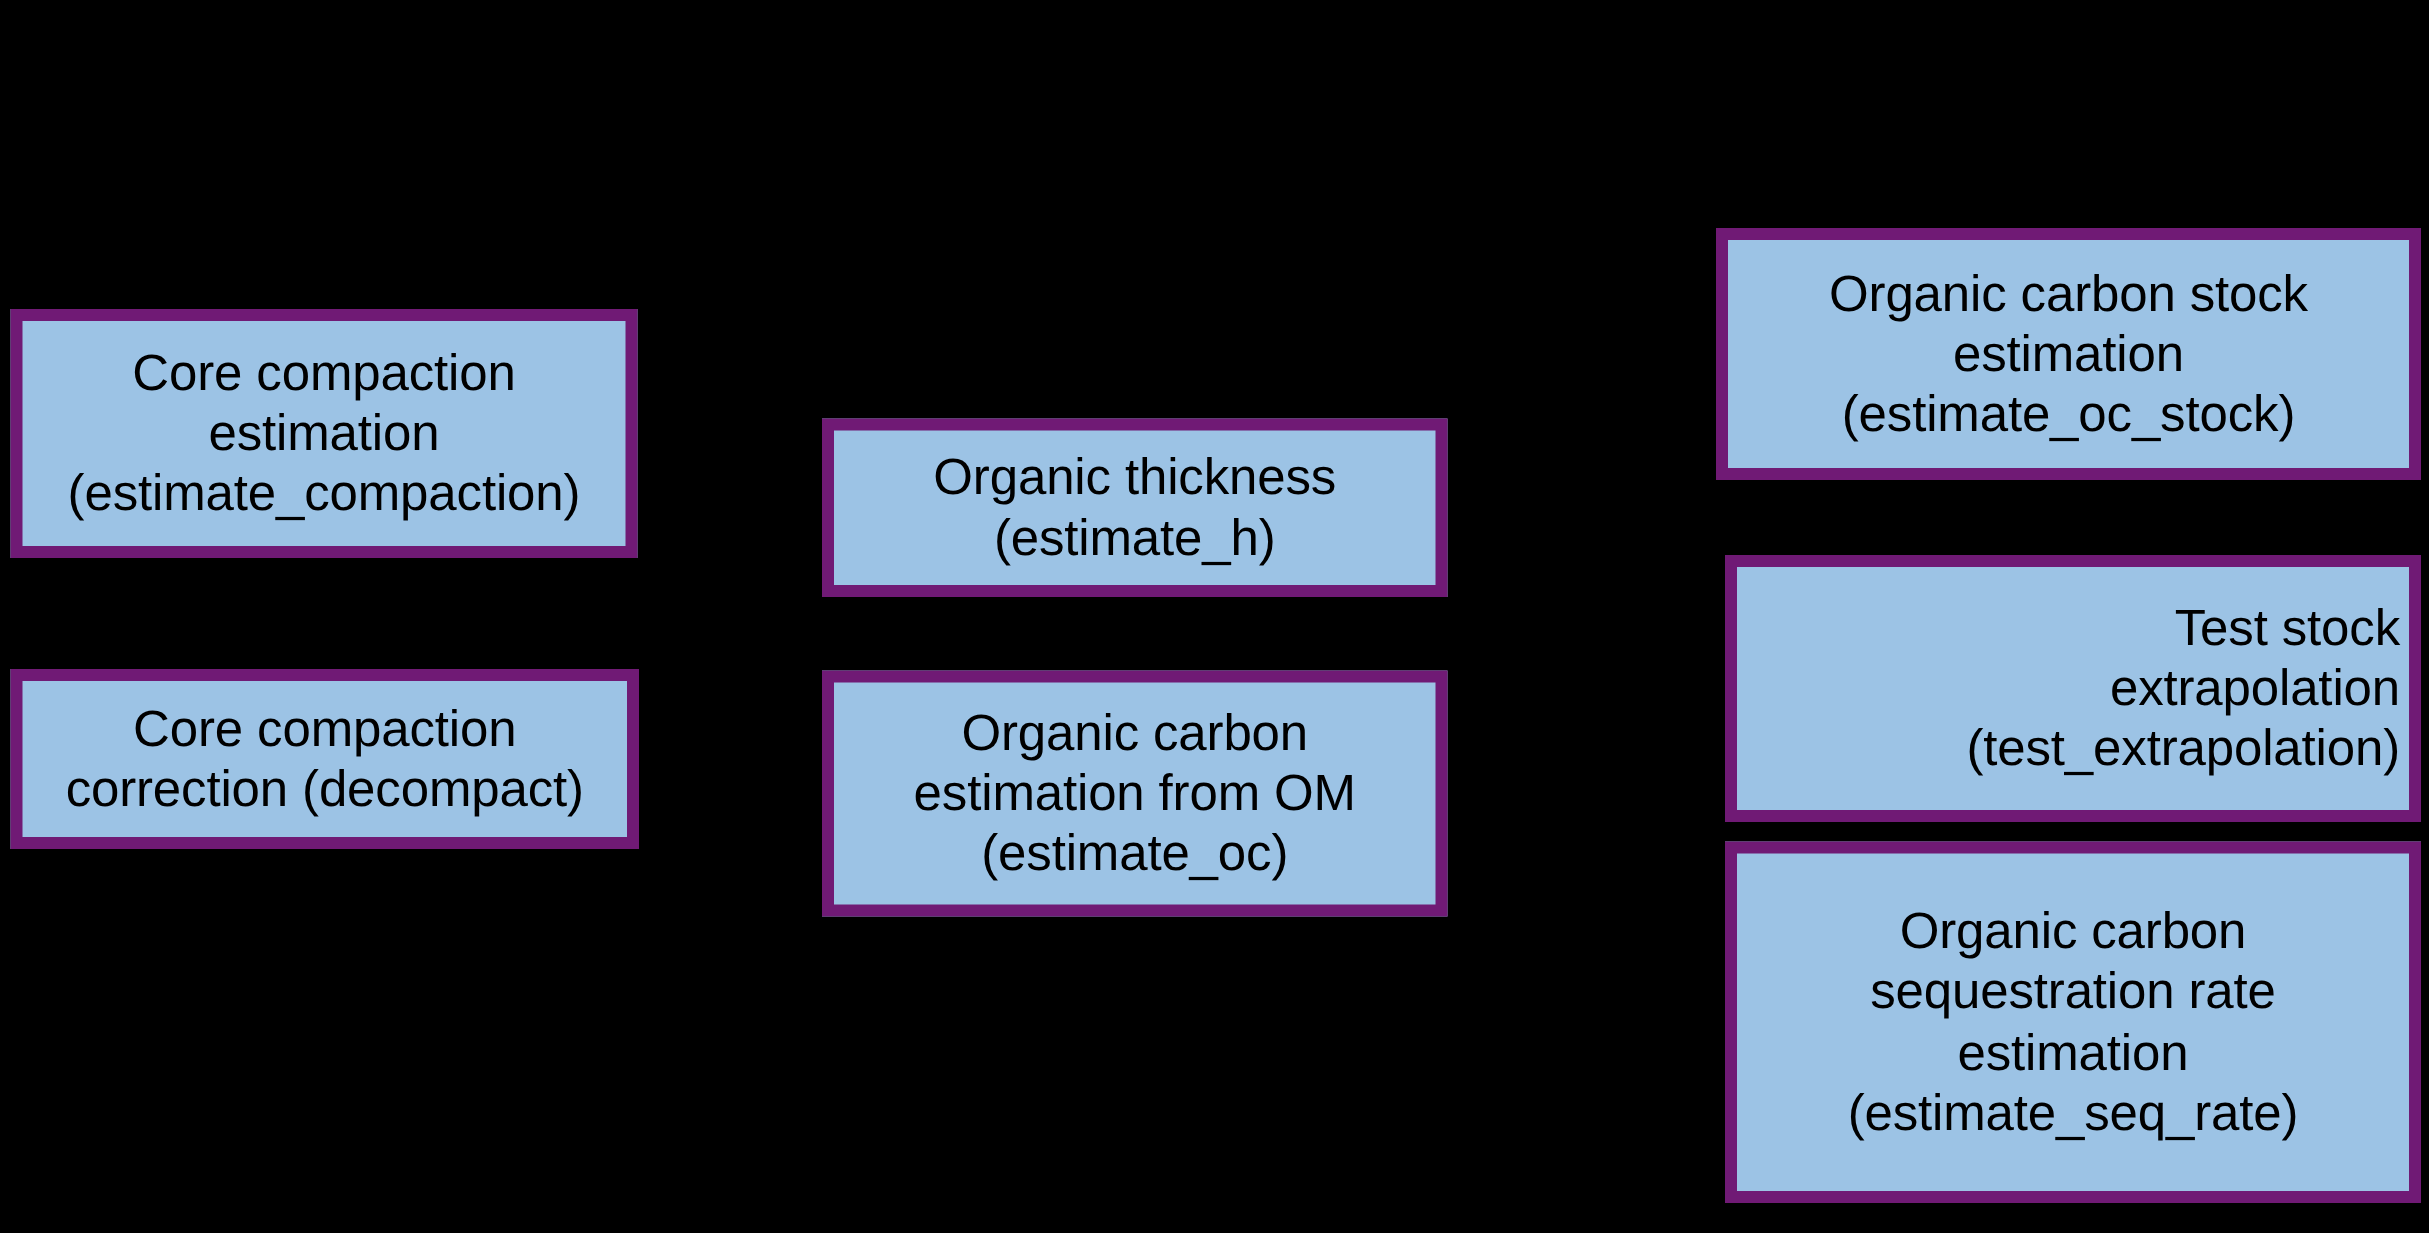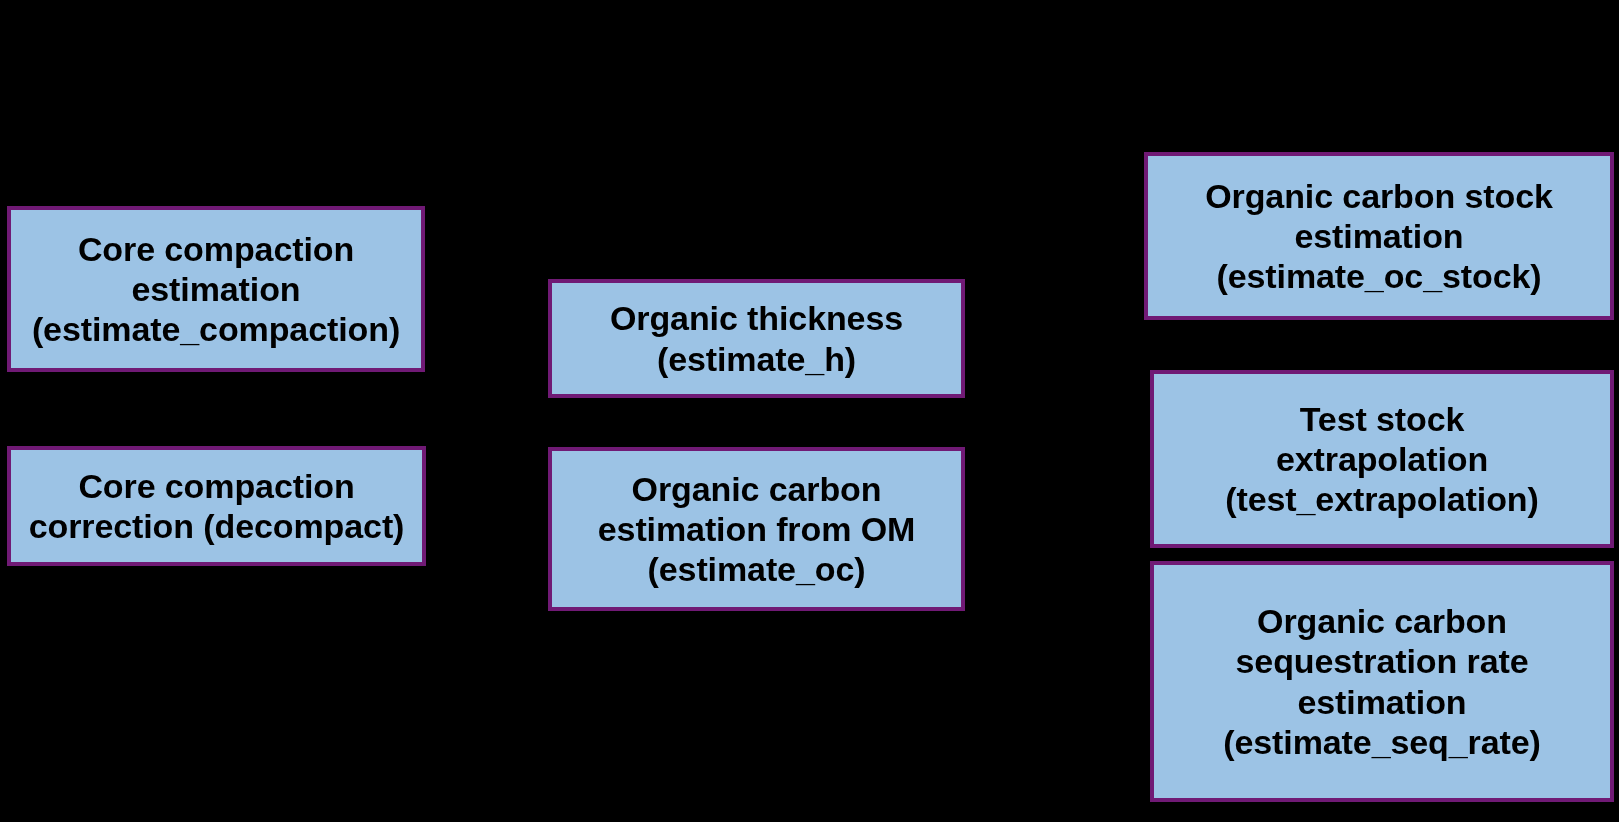--- a/index.html
+++ b/index.html
@@ -23,30 +23,29 @@
     left: 0;
     top: 0;
     width: 1619px;
     height: 822px;
     pointer-events: none;
   }
   .node {
     position: absolute;
     box-sizing: border-box;
     background: #9CC3E5;
-    border: 4px solid #701a75;
+    border: 8px solid #701a75;
     display: flex;
     align-items: center;
     justify-content: center;
     text-align: center;
     color: #000000;
     line-height: 1.18;
     letter-spacing: -0.1px;
     padding: 12px 6px;
-    font-weight: bold;
   }
   .node .label {
     display: block;
     width: 100%;
     white-space: pre-line;
   }
   
   #node-estimate-compaction {
     left: 7px;  top: 206px;  width: 418px;  height: 166px;
     font-size: 34px;
@@ -65,20 +64,21 @@
     font-size: 34px;
   }
   
   #node-estimate-oc-stock {
     left: 1144px; top: 152px; width: 470px; height: 168px;
     font-size: 34px;
   }
   #node-test-extrapolation {
     left: 1150px; top: 370px; width: 464px; height: 178px;
     font-size: 34px;
+    text-align: right;
   }
   #node-estimate-seq-rate {
     left: 1150px; top: 561px; width: 464px; height: 241px;
     font-size: 34px;
   }
 </style>
 </head>
 <body>
 
 <div id="canvas">

